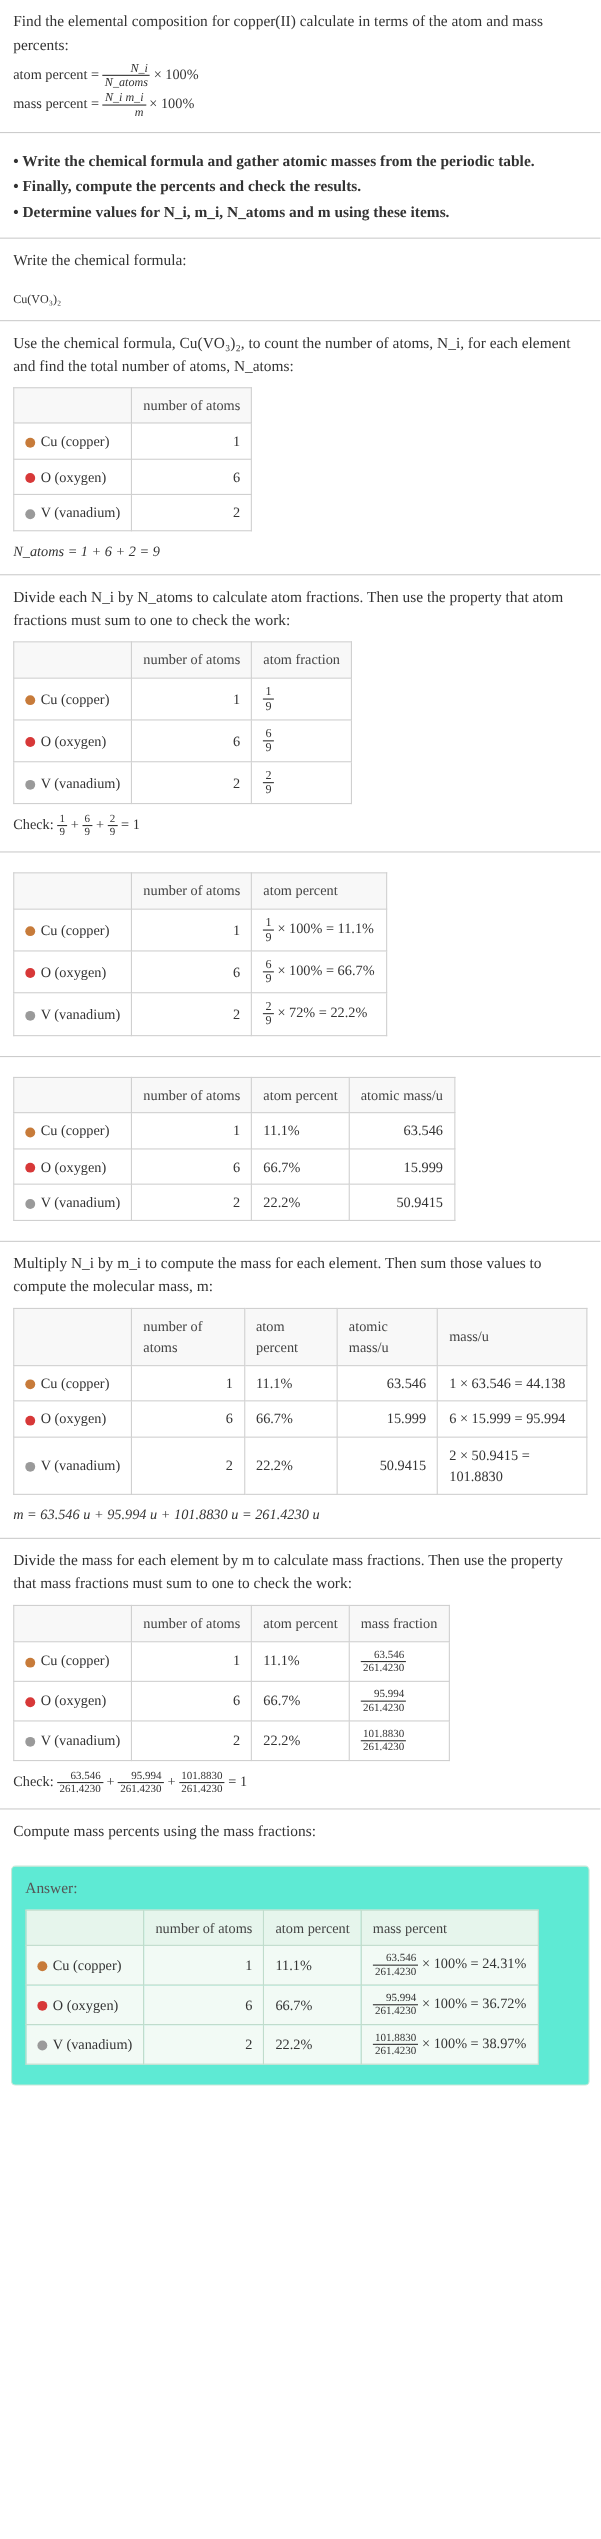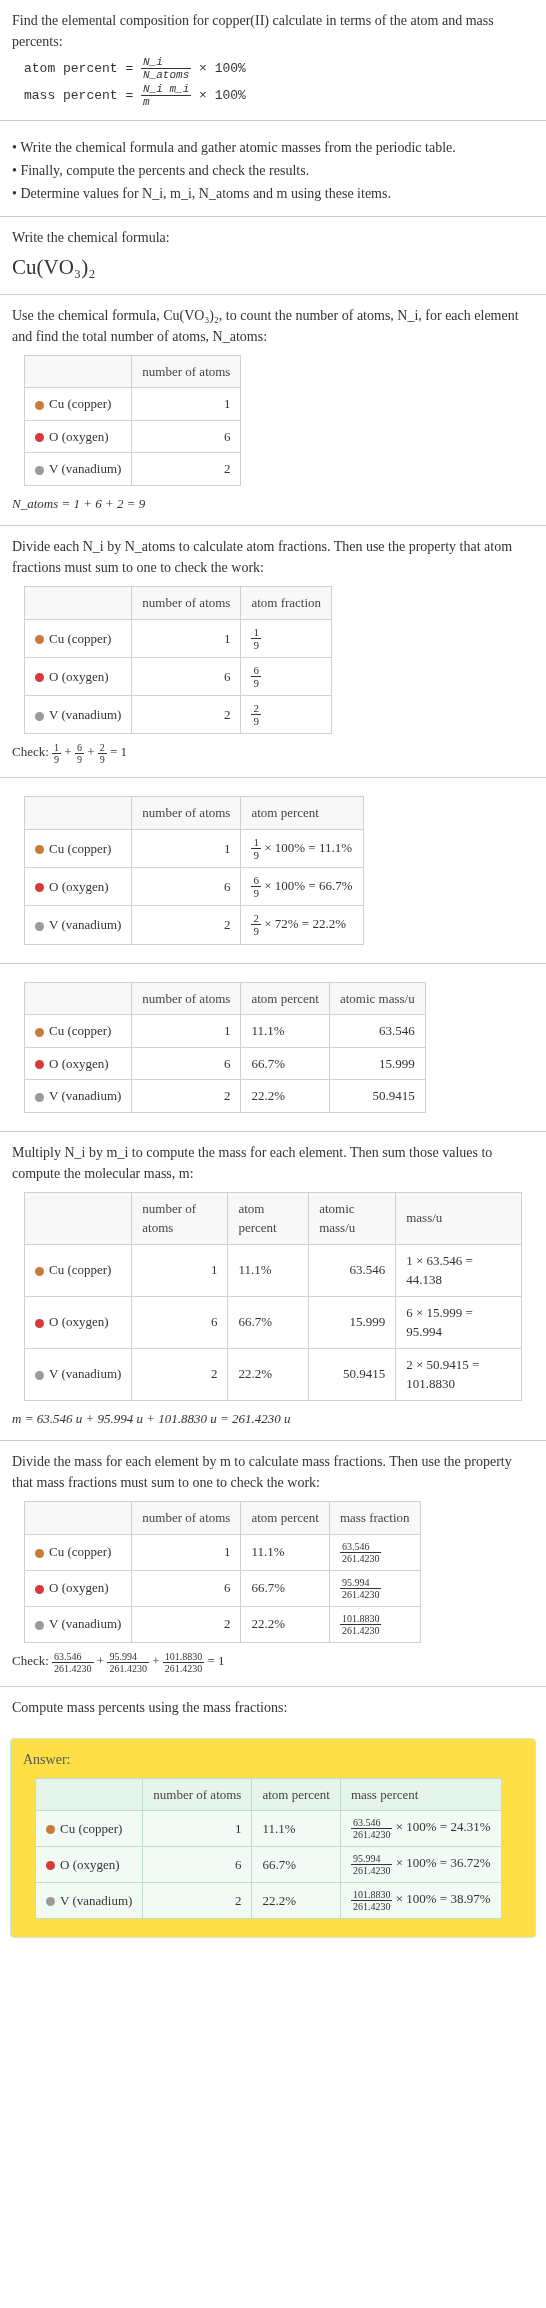--- a/index.html
+++ b/index.html
@@ -18,60 +18,60 @@
     .section {
       padding: 10px 12px;
     }
     .section + .section {
       border-top: 1px solid #ccc;
     }
     .intro-text {
       margin-bottom: 4px;
     }
     .formula-line {
-      margin: 2px 12px;
+      margin: 2px 0;
       font-size: 13px;
-      font-family: Liberation Mono, monospace;
     }
     .frac {
       display: inline-block;
       vertical-align: middle;
-      text-align: left;
+      text-align: right;
       font-size: 11px;
       line-height: 1.1;
     }
     .frac .num {
       display: block;
       border-bottom: 1px solid #333;
       padding: 0 2px;
     }
     .frac .den {
       display: block;
       padding: 0 2px;
     }
     .italic {
       font-style: italic;
     }
     .plan-list {
       list-style: none;
       margin-top: 6px;
+      font-weight: bold;
     }
     .plan-list li {
       margin: 2px 0;
     }
     .plan-list li::before {
       content: "• ";
     }
     .chem-formula {
-      margin-top: 4px;
-      font-size: 21px;
+      margin-top: 16px;
+      font-size: 11px;
     }
     table {
       border-collapse: collapse;
-      margin: 8px 12px;
+      margin: 8px 0;
       font-size: 13px;
     }
     table th, table td {
       border: 1px solid #d0d0d0;
       padding: 6px 10px;
       text-align: left;
     }
     table th {
       background: #f8f8f8;
       font-weight: normal;
@@ -92,21 +92,21 @@
       vertical-align: middle;
     }
     .dot-cu { background: #c77b3a; }
     .dot-o { background: #d73838; }
     .dot-v { background: #9a9a9a; }
     .calc-line {
       margin: 6px 0 2px 0;
       font-size: 13px;
     }
     .answer-box {
-      background: #fde047;
+      background: #5eead4;
       border: 1px solid #c8e8d8;
       border-radius: 4px;
       padding: 10px 12px;
       margin: 10px;
     }
     .answer-label {
       color: #555;
       margin-bottom: 6px;
     }
     .answer-box table th, .answer-box table td {

